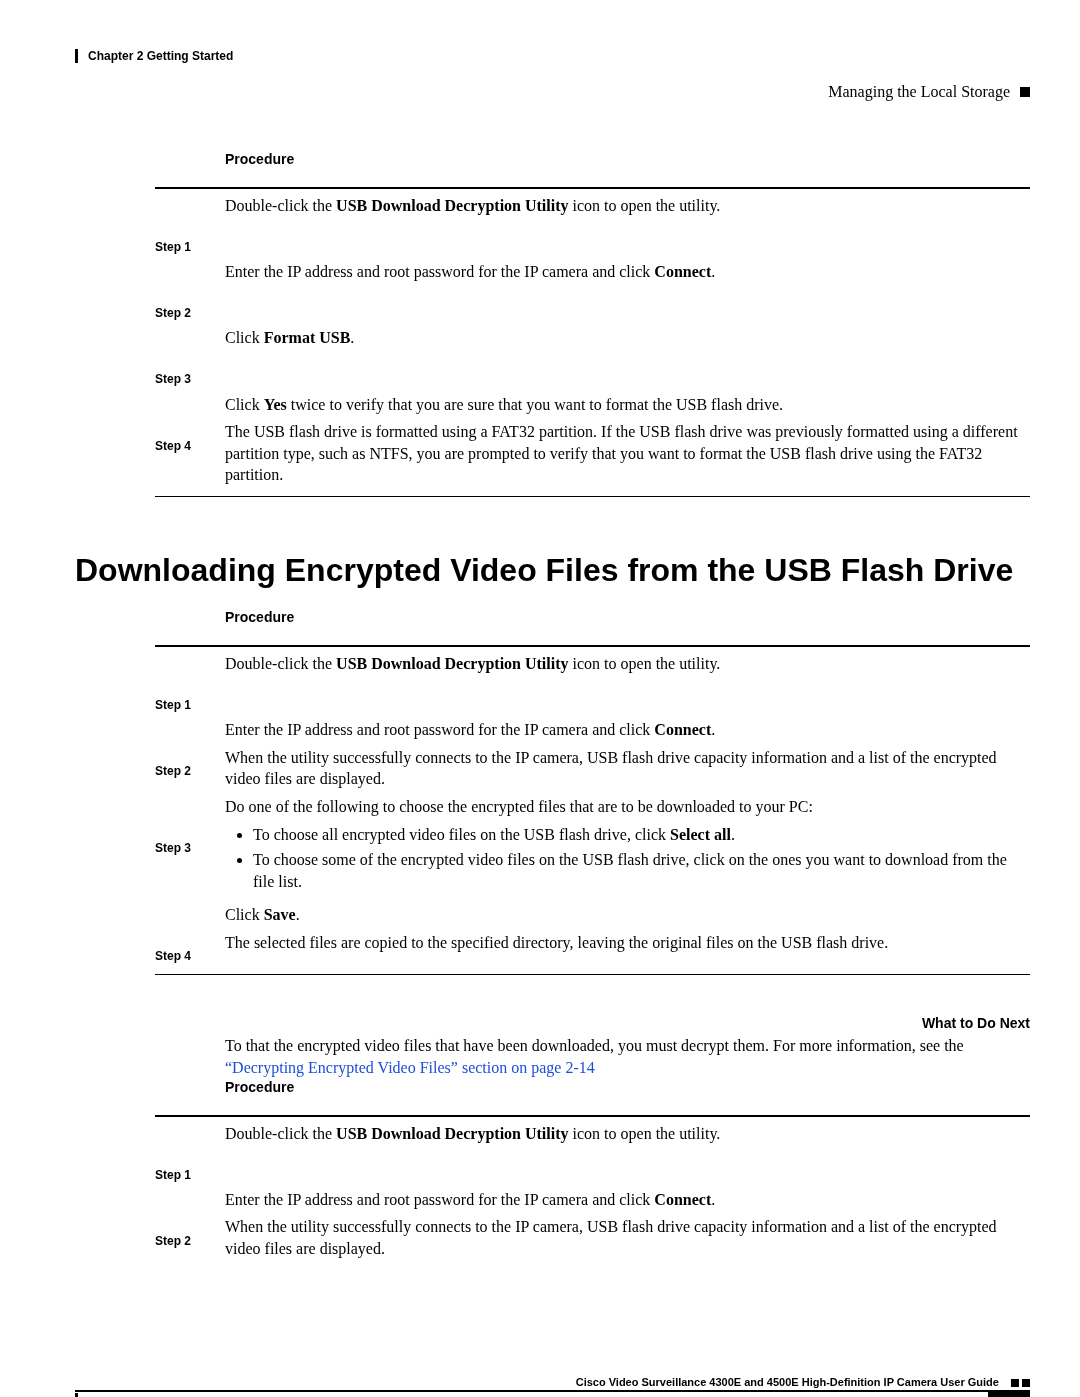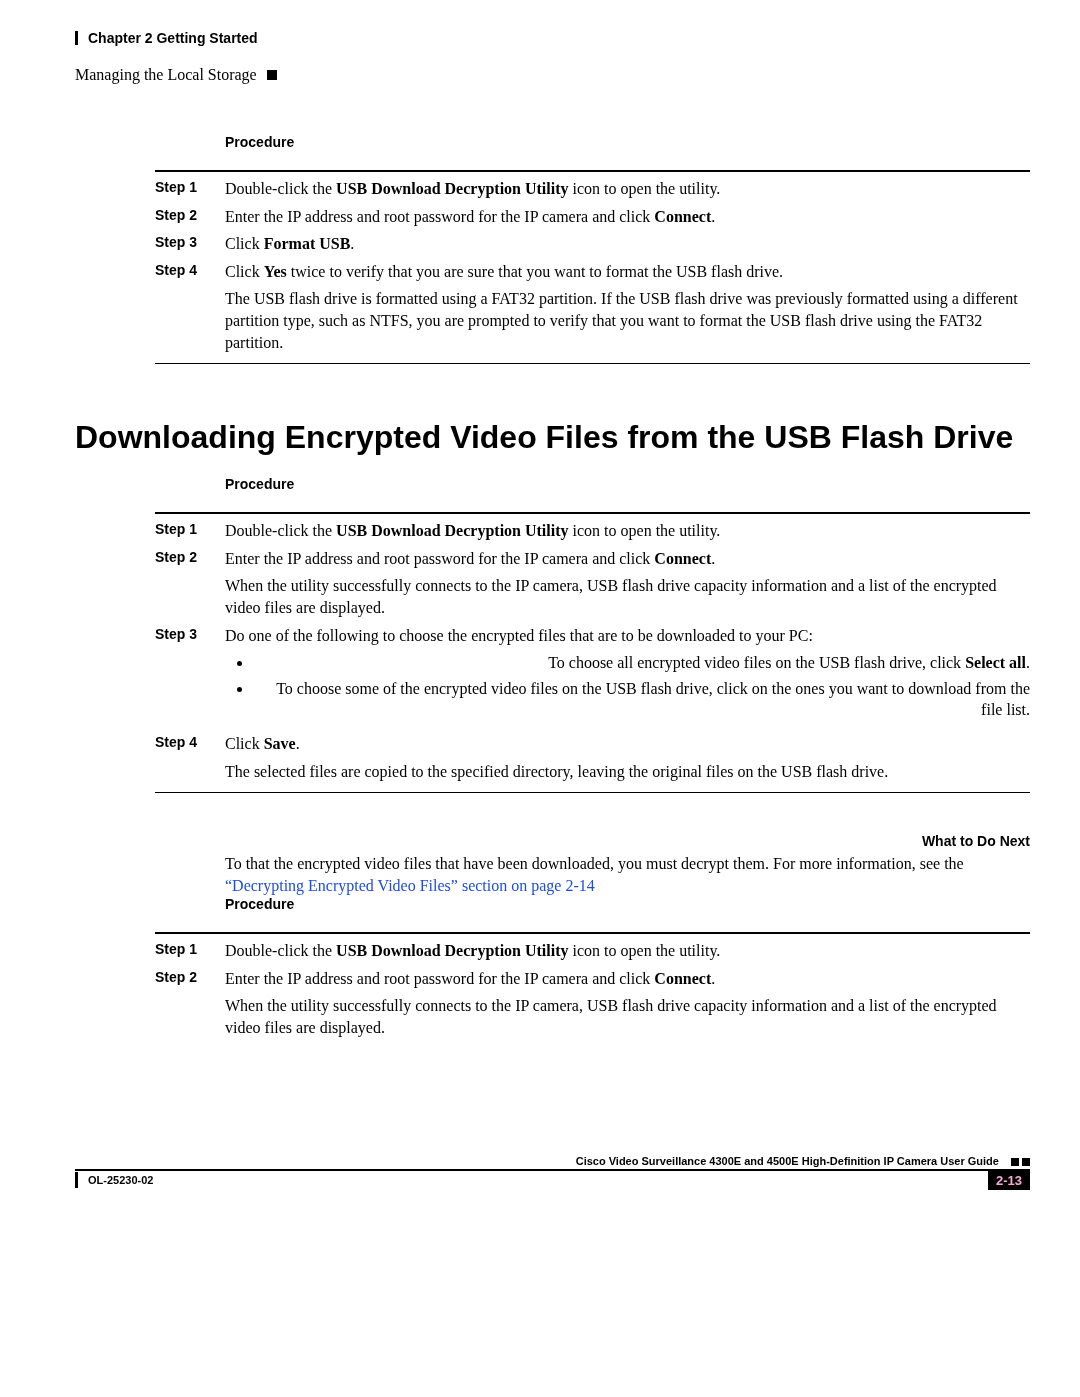--- a/index.html
+++ b/index.html
@@ -14,38 +14,40 @@
   .page {
     padding: 30px 50px 30px 75px;
     position: relative;
     box-sizing: border-box;
   }
   .header {
     display: flex;
     justify-content: space-between;
     align-items: flex-start;
     font-family: Arial, Helvetica, sans-serif;
-    font-size: 14px;
-    font-weight: bold;
+    font-size: 12px;
+    font-weight: bold;
+    margin-top: 19px;
   }
   .header-left {
     display: flex;
     align-items: center;
   }
   .header-left-bar {
     width: 3px;
     height: 14px;
     background: #000;
     margin-right: 10px;
   }
   .header-right {
     text-align: right;
     margin-top: 20px;
     display:flex;
     align-items:center;
+    justify-content:flex-end;
   }
   .square {
     display:inline-block;
     width:10px;
     height:10px;
     background:#000;
     margin-left:10px;
     vertical-align:middle;
   }
   .content {
@@ -62,23 +64,24 @@
   }
   .step-row {
     display: flex;
     align-items: flex-start;
     margin: 6px 0;
     line-height: 1.35;
   }
   .step-label {
     font-family: Arial, Helvetica, sans-serif;
     font-weight: bold;
-    font-size: 14px;
+    font-size: 12px;
     width: 70px;
     flex-shrink: 0;
+    margin-top: 44px;
   }
   .step-content {
     flex: 1;
   }
   .step-content .note {
     margin-top: 6px;
   }
   .bold { font-weight: bold; }
   .hr-heavy {
     border: none;
@@ -96,21 +99,20 @@
     font-size: 32px;
     margin: 55px 0 20px 0;
   }
   ul.bullets {
     margin: 6px 0;
     padding-left: 28px;
   }
   ul.bullets li {
     margin: 4px 0;
     line-height: 1.35;
-    text-align: right;
   }
   .subhead {
     font-family: Arial, Helvetica, sans-serif;
     font-weight: bold;
     font-size: 14px;
     margin-top: 40px;
     margin-bottom: 4px;
     text-align: right;
   }
   .link { color: #1d4ed8; }

